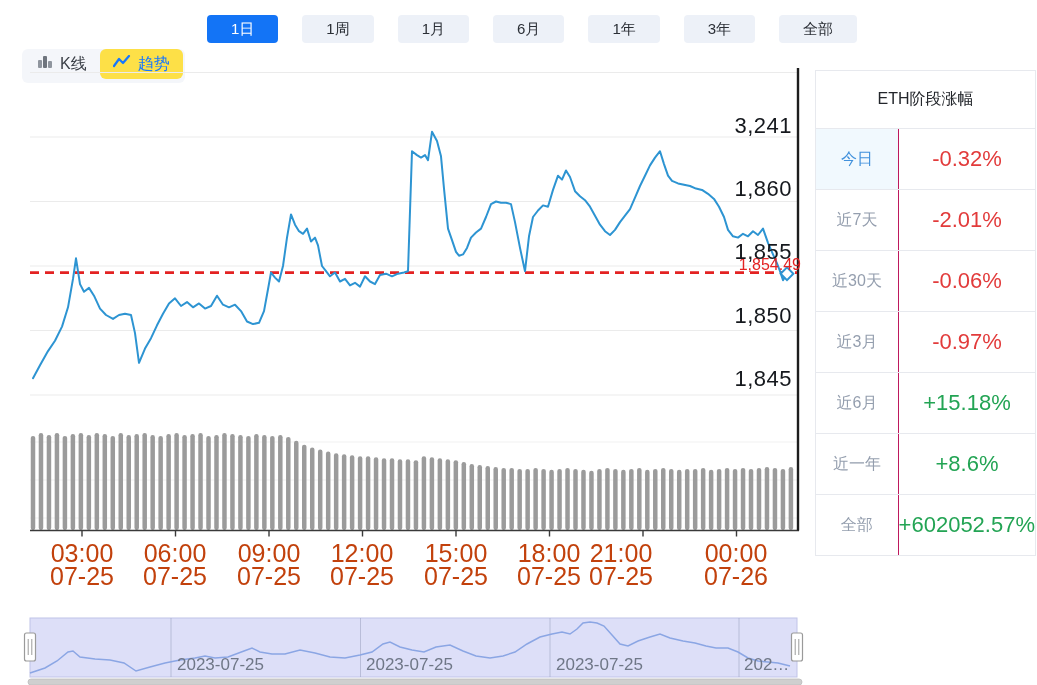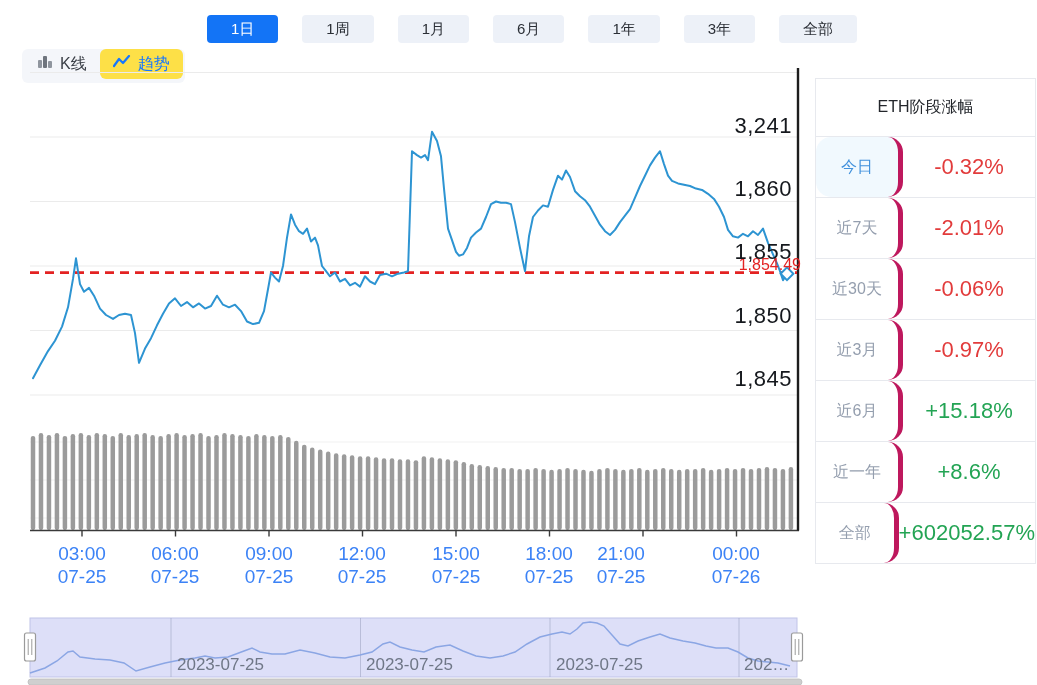--- a/index.html
+++ b/index.html
@@ -14,33 +14,33 @@
   .type-item.active{background:#fde047;color:#1677ff;}
   .ranges{position:absolute;left:207px;top:15px;display:flex;gap:24px;}
   .range-btn{min-width:50px;height:28px;border:none;border-radius:4px;background:#edf1f8;
              color:#2b2f36;font-size:15px;font-family:inherit;cursor:pointer;padding:0 24px;}
   .range-btn.active{background:#1374f6;color:#fff;}
 
   
   .ylabel{position:absolute;right:245px;height:22px;line-height:22px;font-size:22px;
           color:#15181d;text-align:right;z-index:3;letter-spacing:.5px;}
   .red-price-label{position:absolute;right:236px;top:256px;font-size:16px;color:#e32222;z-index:2;}
-  .xlabel{position:absolute;top:542px;width:92px;text-align:center;font-size:19px;
-          line-height:23px;color:#3b82f6;}
+  .xlabel{position:absolute;top:542px;width:92px;text-align:center;font-size:25px;
+          line-height:23px;color:#c2410c;}
   .xlabel span{display:block;}
 
   
-  .panel{position:absolute;left:815px;top:78px;width:221px;border:1px solid #e7e9ee;
+  .panel{position:absolute;left:815px;top:70px;width:221px;border:1px solid #e7e9ee;
          box-sizing:border-box;background:#fff;}
   .panel-header{height:57px;display:flex;align-items:center;justify-content:center;
                 border-bottom:1px solid #e7e9ee;font-size:16px;color:#23262b;}
   .prow{display:flex;height:60px;border-bottom:1px solid #e7e9ee;}
   .prow:last-child{border-bottom:none;}
   .pcell-label{width:82px;display:flex;align-items:center;justify-content:center;
-               border-right:5px solid #be185d;color:#949eae;font-size:16px;border-radius:15px;}
+               border-right:1px solid #be185d;color:#949eae;font-size:16px;}
   .prow.active .pcell-label{background:#f1f9fe;color:#4191dc;}
   .pcell-value{flex:1;display:flex;align-items:center;justify-content:center;font-size:22px;}
   .val-down{color:#e23b3b;}
   .val-up{color:#23a454;}
 
   
   .nav-label{position:absolute;top:655px;font-size:17px;color:#6f7787;z-index:2;white-space:nowrap;}
   svg{position:absolute;left:0;top:0;}
 </style>
 </head>

